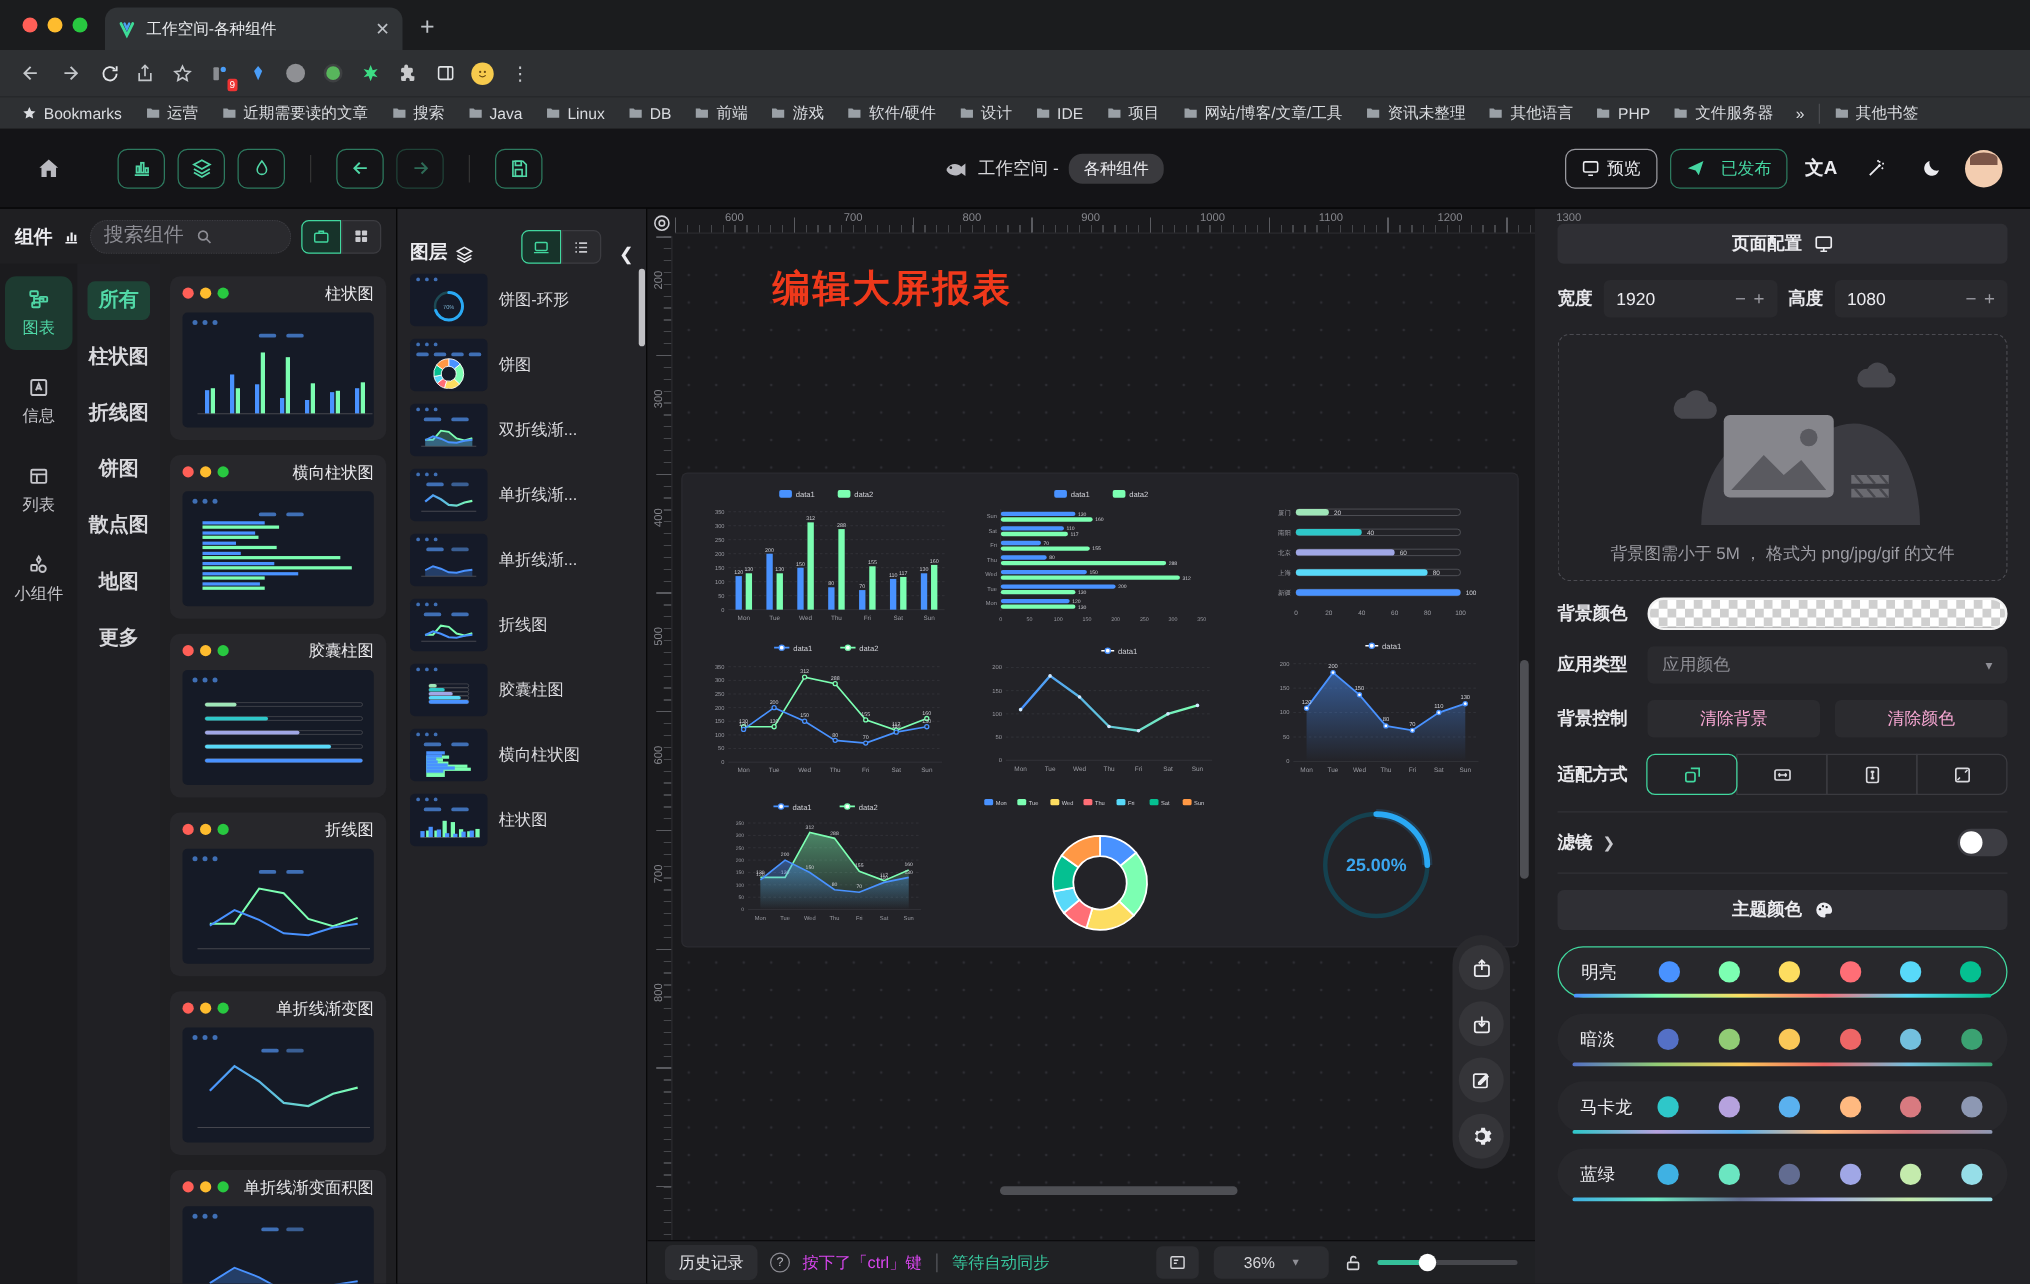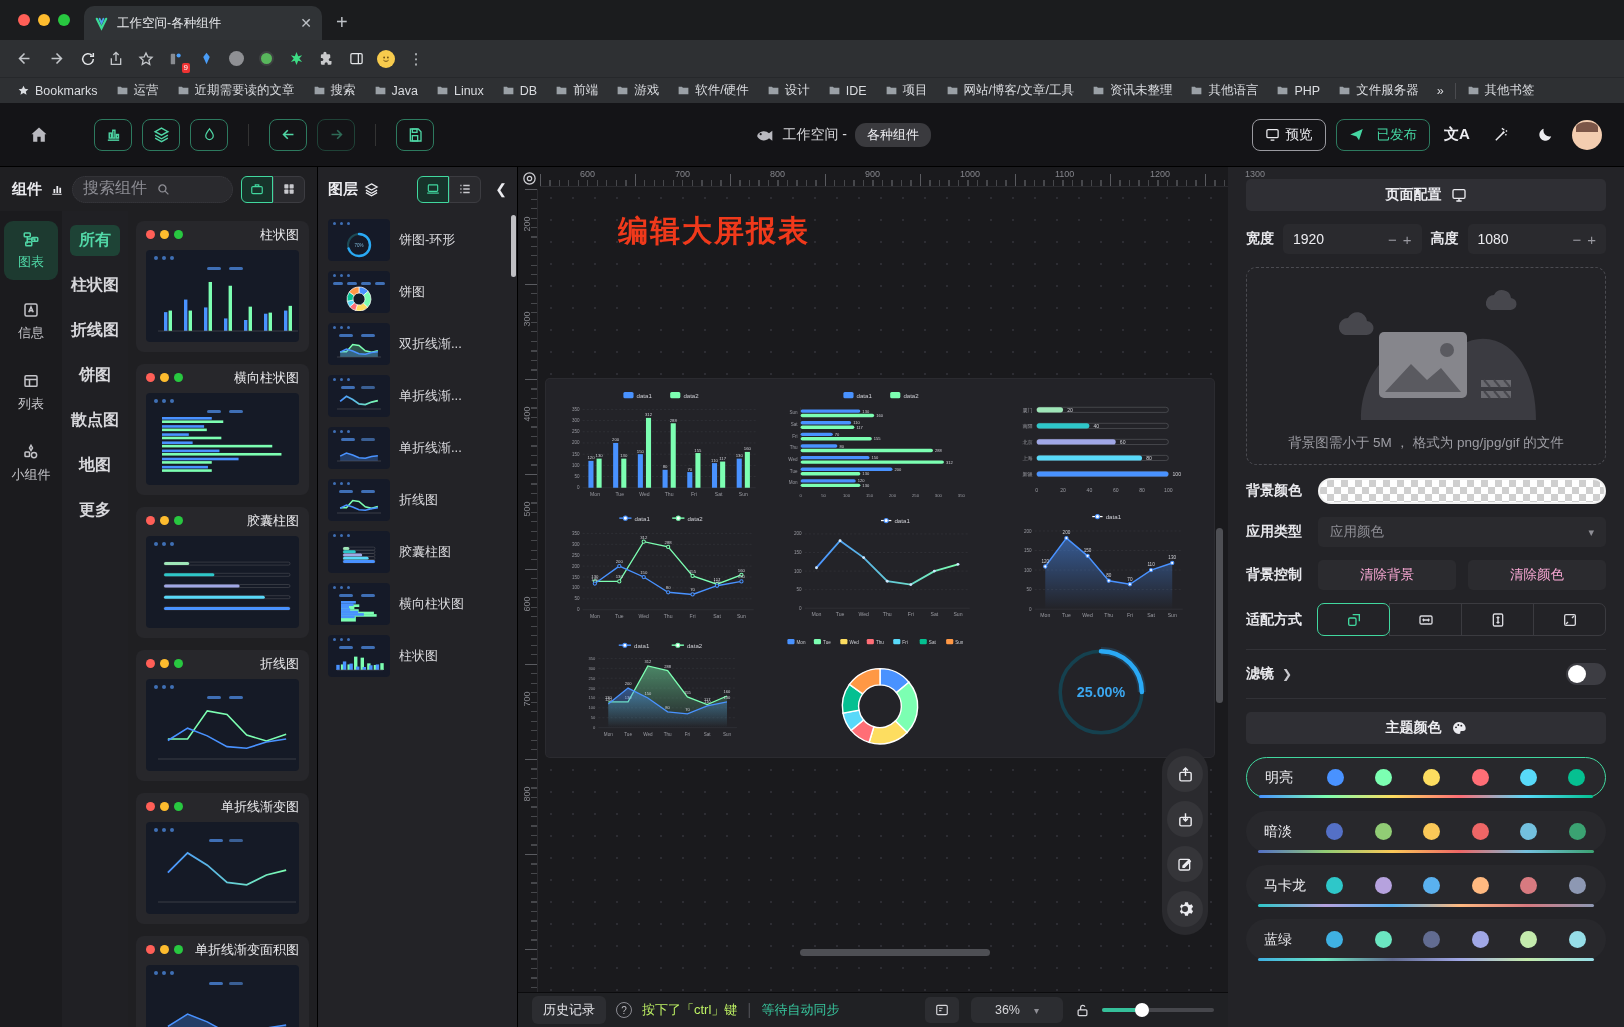--- a/index.html
+++ b/index.html
@@ -58,21 +58,21 @@
   .lp-cards{flex:1;padding:10px 8px;display:flex;flex-direction:column;gap:12px;overflow:hidden;}
   .card{background:#27272b;border-radius:8px;flex:none;}
   .card-head{height:27px;display:flex;align-items:center;gap:5px;padding:0 10px;}
   .mdot{width:9px;height:9px;border-radius:50%;}
   .card-title{margin-left:auto;font-size:13px;color:#e9e9ec;}
   .card-body{margin:2px 10px 10px;background:#151a26;border-radius:4px;height:92px;position:relative;padding:14px 6px 4px;}
   .bluedots{position:absolute;top:6px;left:8px;display:flex;gap:4px;}
   .bdot{width:4px;height:4px;border-radius:50%;background:#3f6fb5;}
   
   .layers-panel{width:200px;background:#232327;border-right:1px solid #000;display:flex;flex-direction:column;position:relative;}
-  .lay-head{height:44px;display:flex;align-items:center;gap:6px;padding:0 10px;flex:none;}
+  .lay-head{height:44px;display:flex;align-items:flex-end;gap:6px;padding:0 10px;flex:none;}
   .lay-title{font-size:15px;font-weight:700;color:#ececf0;}
   .lay-head .tgl-group{margin-left:auto;}
   .lay-chev{color:#ececf0;font-size:14px;margin-left:8px;}
   .lay-list{flex:1;padding:8px 10px;display:flex;flex-direction:column;gap:10px;overflow:hidden;}
   .lay-item{display:flex;align-items:center;gap:9px;}
   .lay-thumb{width:62px;height:42px;background:#151a28;border-radius:4px;flex:none;padding:8px 3px 2px;position:relative;}
   .lay-thumb .bluedots{top:3px;left:5px;}
   .lay-thumb .bdot{width:3px;height:3px;}
   .lay-label{font-size:13px;color:#dadade;white-space:nowrap;}
   
@@ -91,21 +91,21 @@
   .big-title{position:absolute;left:78px;top:24px;font-size:30px;font-weight:700;color:#f0391b;letter-spacing:2px;}
   .dashboard{position:absolute;left:6px;top:192px;width:668px;height:378px;background:#232328;border-radius:4px;box-shadow:0 0 0 1px #2b2b30;display:grid;grid-template-columns:repeat(3,1fr);grid-template-rows:repeat(3,1fr);padding:4px;}
   .slot{display:flex;align-items:center;justify-content:center;overflow:hidden;}
   .float-actions{position:absolute;right:20px;top:561px;width:46px;background:#2a2a2e;border-radius:23px;padding:8px 0;display:flex;flex-direction:column;gap:9px;align-items:center;}
   .fab{width:36px;height:36px;border-radius:50%;background:#353539;display:flex;align-items:center;justify-content:center;color:#ececf0;}
   .hscroll{position:absolute;left:260px;bottom:36px;width:190px;height:7px;border-radius:4px;background:#4e4f54;}
   .vscroll{position:absolute;right:5px;top:341px;width:7px;height:175px;border-radius:4px;background:#4e4f54;}
   .statusbar{position:absolute;left:0;right:0;bottom:0;height:35px;background:#202124;border-top:1px solid #0b0b0d;display:flex;align-items:center;gap:10px;padding:16px 14px;z-index:4;}
   .hist-btn{background:#2c2d31;border-radius:6px;padding:5px 11px;font-size:13px;color:#e4e4e8;}
   .help{width:16px;height:16px;border-radius:50%;border:1px solid #8b8b92;color:#b9b9bf;font-size:10px;display:flex;align-items:center;justify-content:center;}
-  .keyhint{font-size:13px;color:#bef264;}
+  .keyhint{font-size:13px;color:#d946ef;}
   .sb-sep{color:#4a4b50;}
   .sync{font-size:13px;color:#37c79e;}
   .sb-right{margin-left:auto;display:flex;align-items:center;gap:12px;}
   .panelbtn{width:34px;height:26px;background:#2c2d31;border-radius:5px;display:flex;align-items:center;justify-content:center;color:#d6d6da;}
   .zoom-select{width:92px;height:26px;background:#2c2d31;border-radius:6px;display:flex;align-items:center;justify-content:center;gap:14px;font-size:12.5px;color:#d6d6da;}
   .slider{width:112px;height:14px;position:relative;display:flex;align-items:center;}
   .slider .track{width:100%;height:4px;border-radius:2px;background:#46474c;}
   .slider .fill{position:absolute;left:0;width:36%;height:4px;border-radius:2px;background:#35c09a;}
   .slider .knob{position:absolute;left:calc(36% - 7px);width:14px;height:14px;border-radius:50%;background:#fff;}
   

